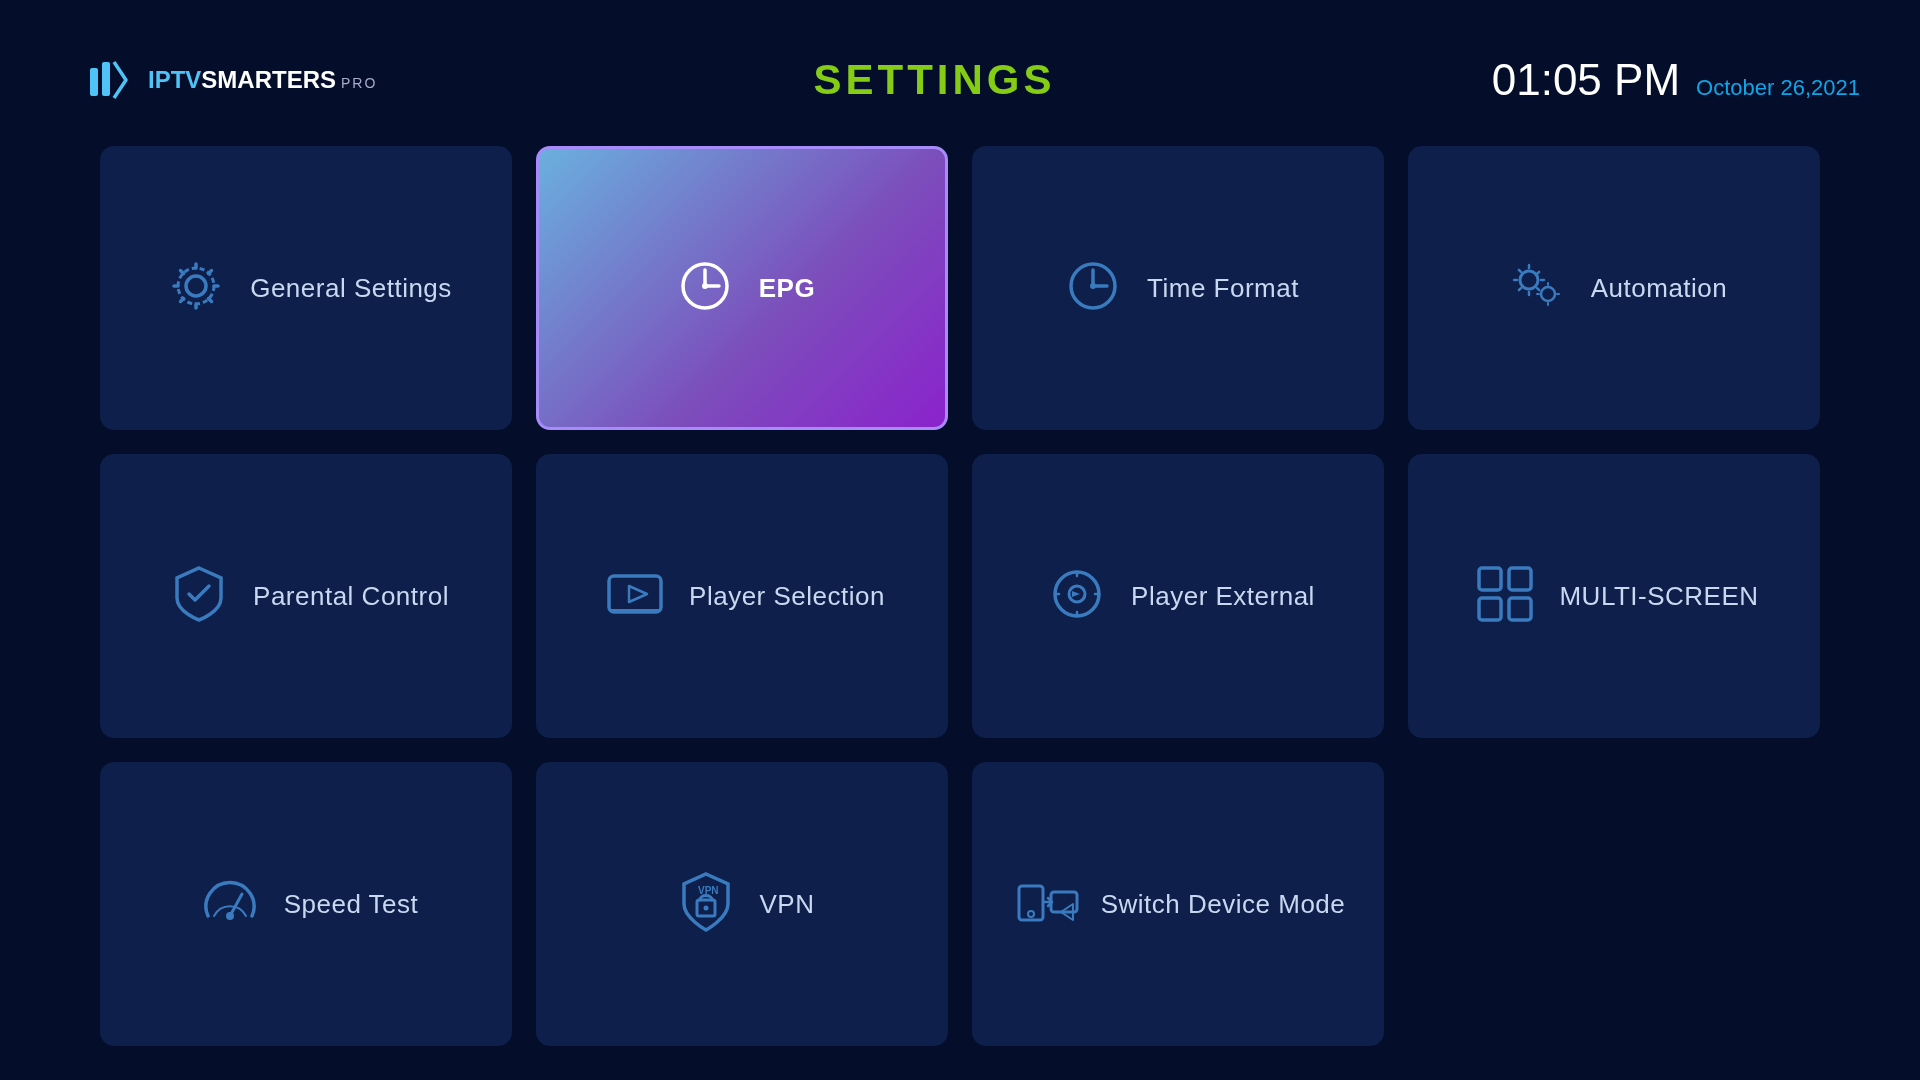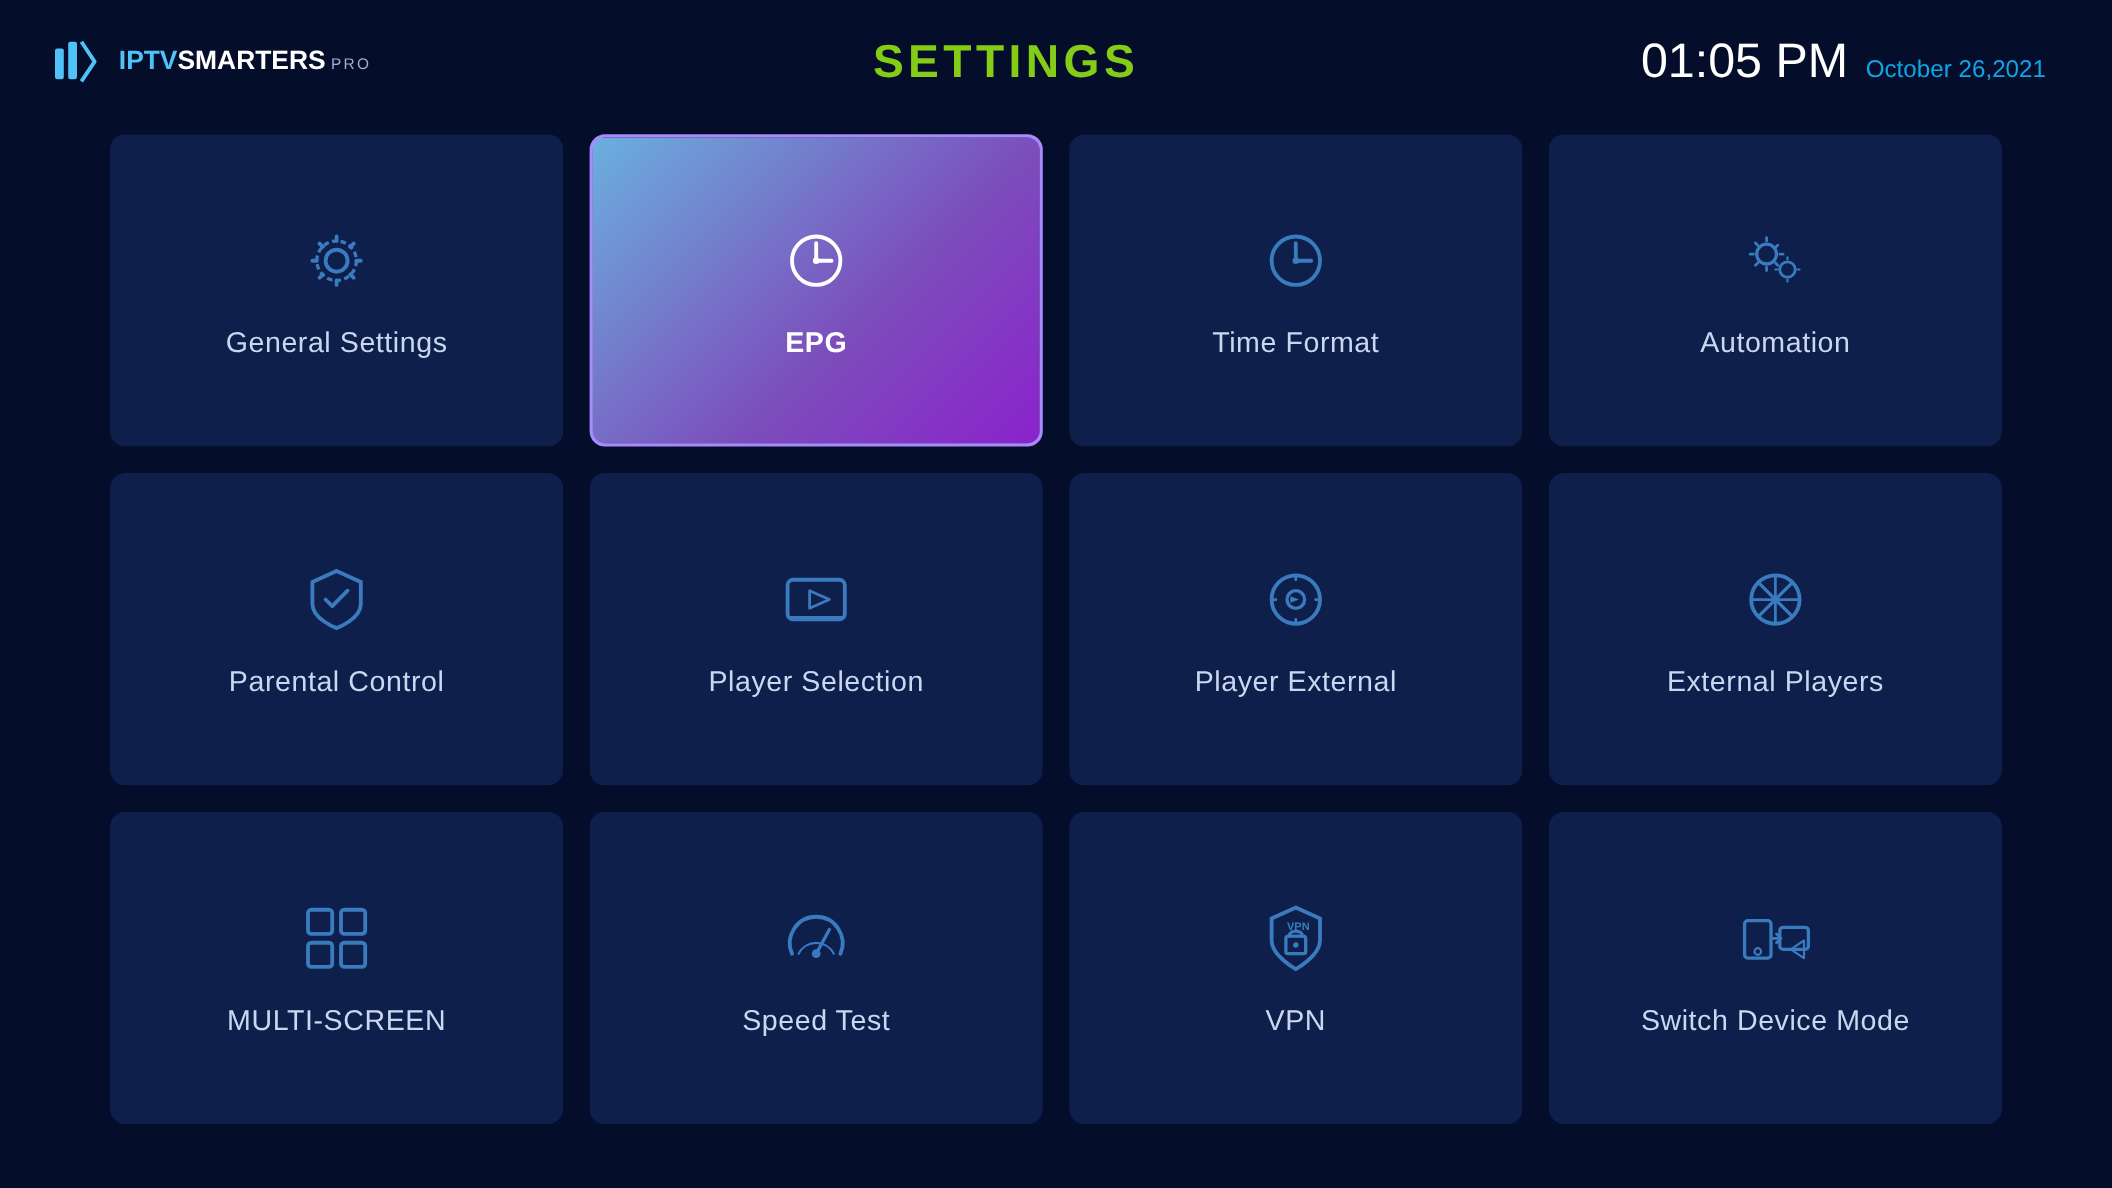--- a/index.html
+++ b/index.html
@@ -11,21 +11,22 @@
       color: #ffffff;
       overflow: hidden;
       position: relative;
     }
 
     
     .header {
       display: flex;
       align-items: center;
       justify-content: space-between;
-      padding: 30px 60px 20px 48px;
+      padding: 30px 60px 20px 88px;
+      margin-top: 24px;
     }
 
     .logo {
       display: flex;
       align-items: center;
       gap: 8px;
     }
     .logo-icon {
       width: 52px;
       height: 52px;
@@ -62,21 +63,21 @@
       grid-template-rows: repeat(3, 1fr);
       gap: 24px;
       padding: 20px 100px 30px 100px;
       height: calc(1080px - 130px);
     }
 
     .grid-item {
       background-color: #0d1f4a;
       border-radius: 14px;
       display: flex;
-      flex-direction: column;
+      flex-direction: row;
       align-items: center;
       justify-content: center;
       gap: 18px;
       cursor: pointer;
       border: 2px solid transparent;
       transition: border 0.2s;
       position: relative;
     }
 
     .grid-item.active {
@@ -199,32 +200,20 @@
       <svg viewBox="0 0 72 72" fill="none" xmlns="http://www.w3.org/2000/svg">
         <circle cx="36" cy="36" r="22" stroke="#3a7bbf" stroke-width="3.5" fill="none"></circle>
         <circle cx="36" cy="36" r="8" stroke="#3a7bbf" stroke-width="3" fill="none"></circle>
         <polygon points="31,33 31,39 39,36" fill="#3a7bbf"></polygon>
         <path d="M36 14v4M36 54v4M14 36h4M54 36h4" stroke="#3a7bbf" stroke-width="2.5" stroke-linecap="round"></path>
       </svg>
     </div>
     <span class="item-label">Player External</span>
   </div>
 
-  <div class="grid-item">
-    <div class="item-icon">
-      <svg viewBox="0 0 72 72" fill="none" xmlns="http://www.w3.org/2000/svg">
-        <circle cx="36" cy="36" r="22" stroke="#3a7bbf" stroke-width="3.5" fill="none"></circle>
-        <line x1="14" y1="36" x2="58" y2="36" stroke="#3a7bbf" stroke-width="2.5"></line>
-        <line x1="36" y1="14" x2="36" y2="58" stroke="#3a7bbf" stroke-width="2.5"></line>
-        <line x1="22" y1="22" x2="50" y2="50" stroke="#3a7bbf" stroke-width="3" stroke-linecap="round"></line>
-        <line x1="50" y1="22" x2="22" y2="50" stroke="#3a7bbf" stroke-width="3" stroke-linecap="round"></line>
-      </svg>
-    </div>
-    <span class="item-label">External Players</span>
-  </div>
 
   <div class="grid-item">
     <div class="item-icon">
       <svg viewBox="0 0 72 72" fill="none" xmlns="http://www.w3.org/2000/svg">
         <rect x="10" y="10" width="22" height="22" rx="3" stroke="#3a7bbf" stroke-width="3.5" fill="none"></rect>
         <rect x="40" y="10" width="22" height="22" rx="3" stroke="#3a7bbf" stroke-width="3.5" fill="none"></rect>
         <rect x="10" y="40" width="22" height="22" rx="3" stroke="#3a7bbf" stroke-width="3.5" fill="none"></rect>
         <rect x="40" y="40" width="22" height="22" rx="3" stroke="#3a7bbf" stroke-width="3.5" fill="none"></rect>
       </svg>
     </div>

